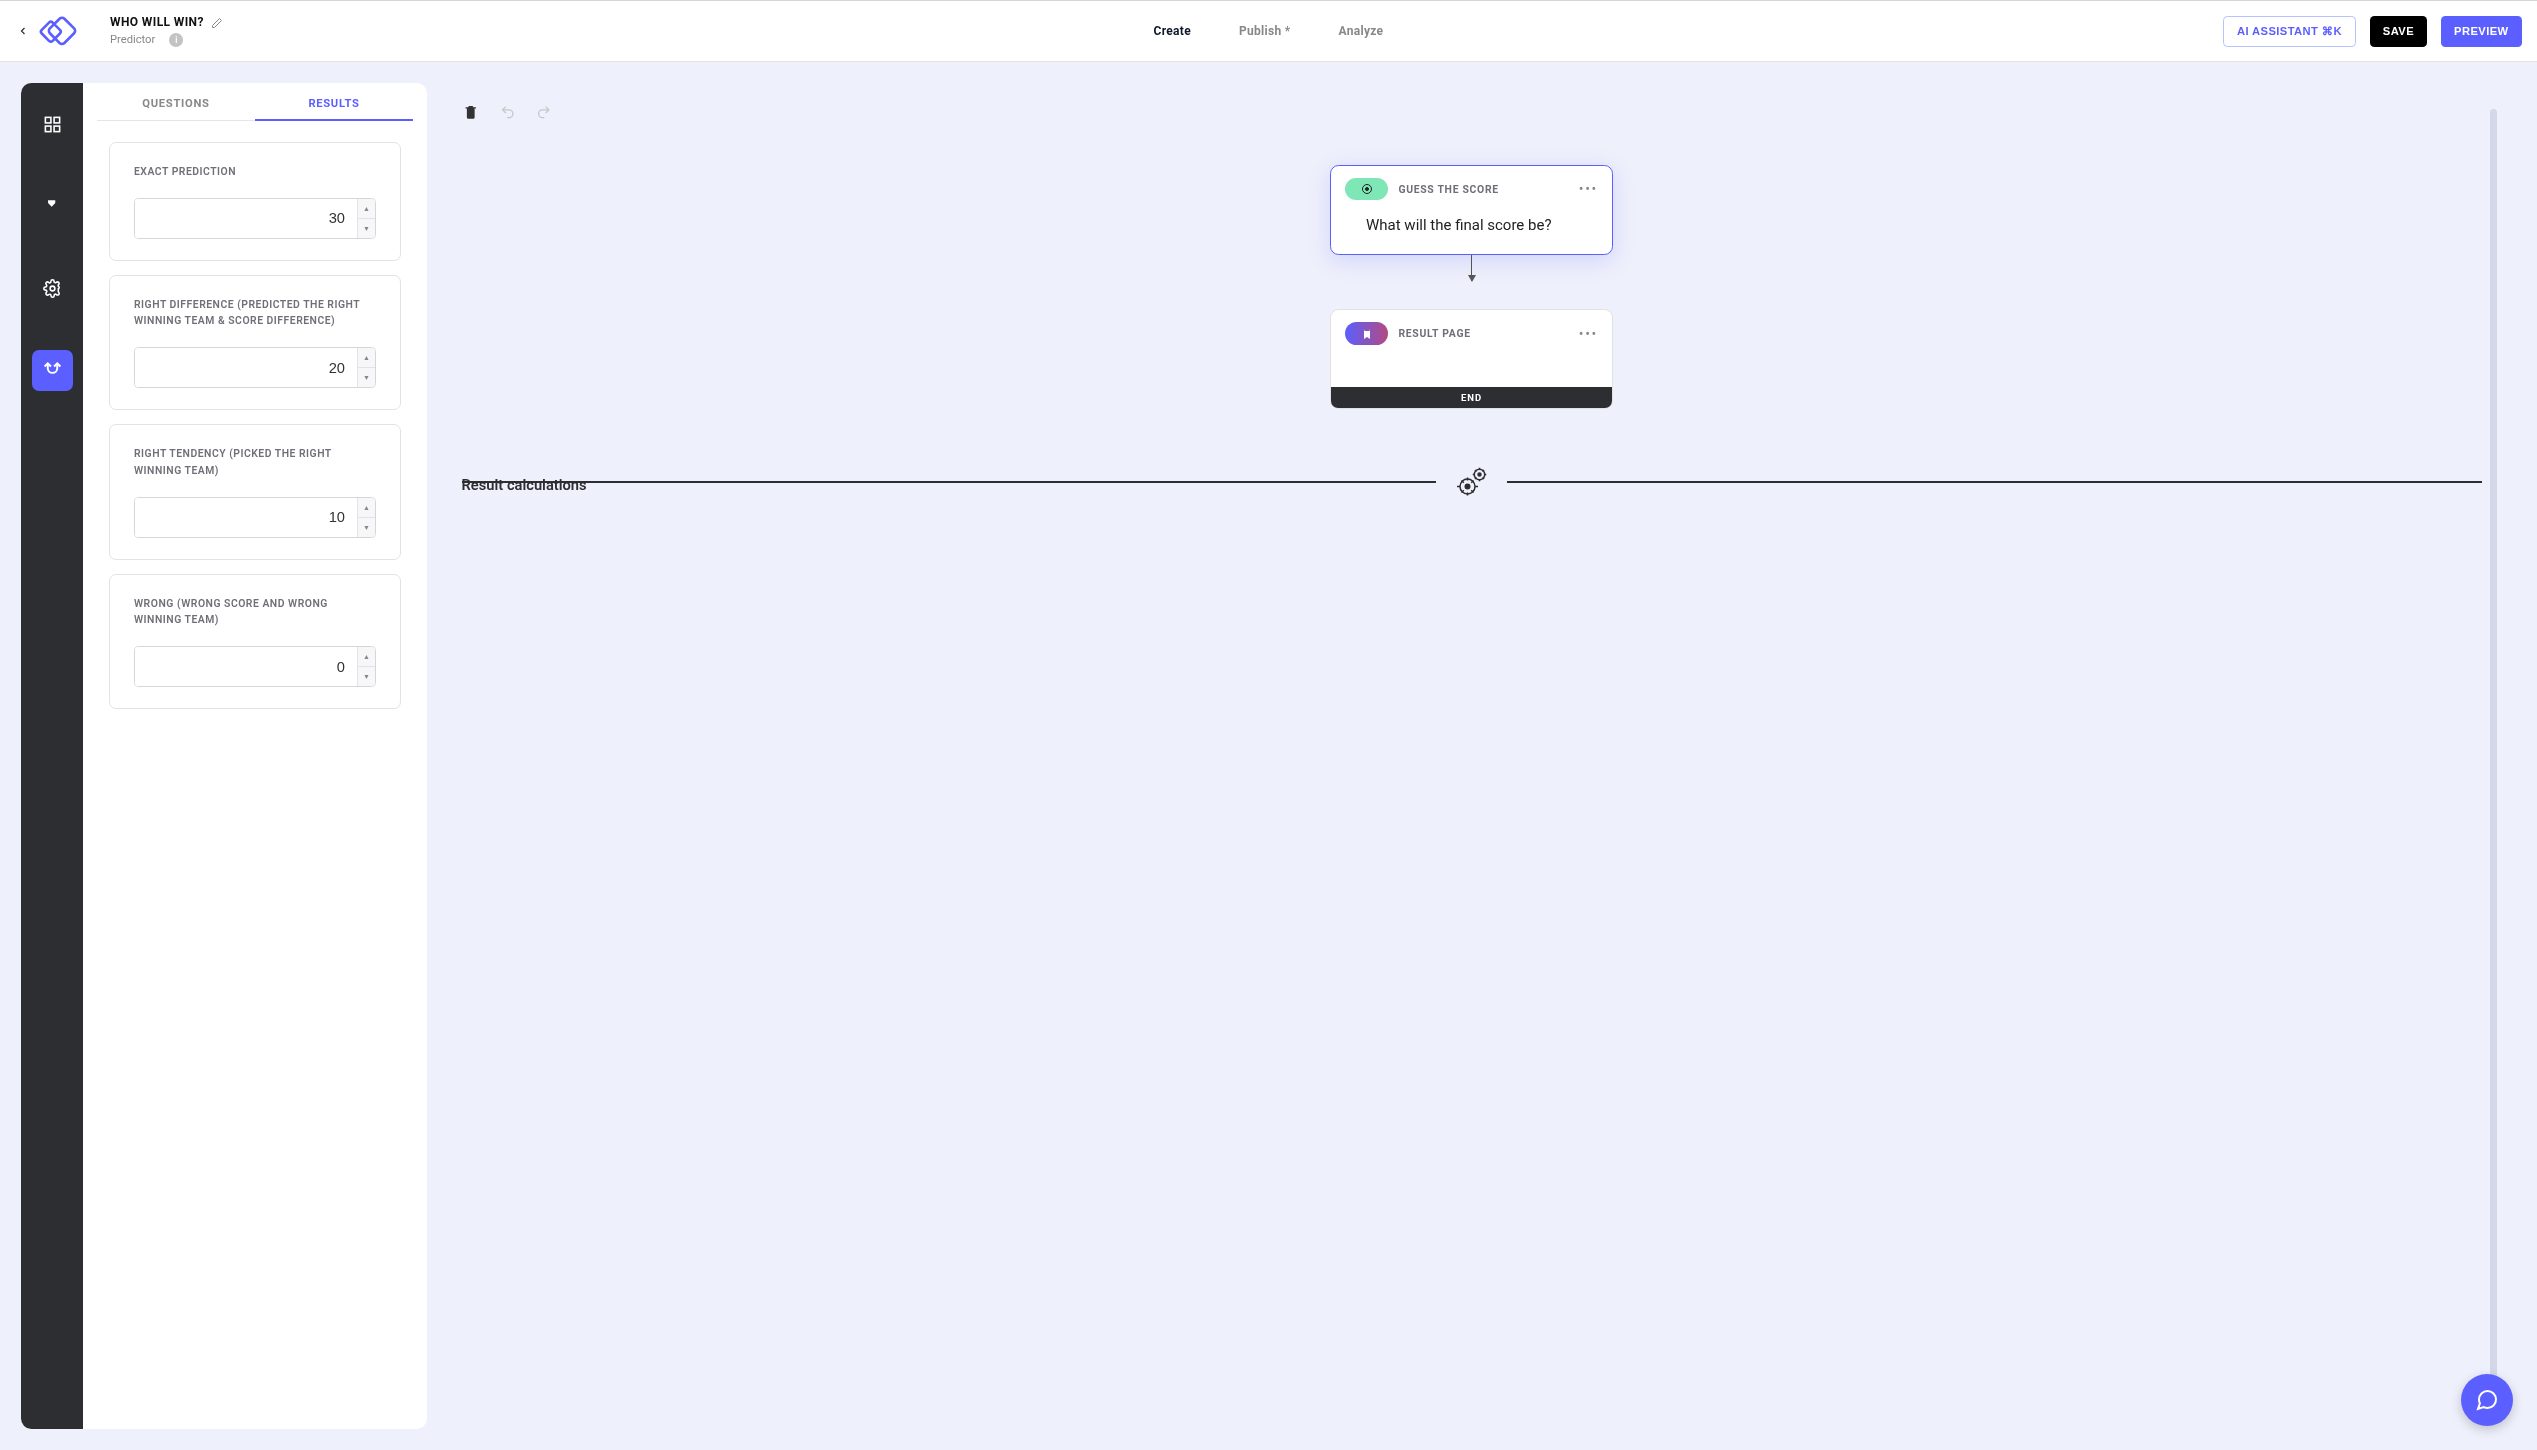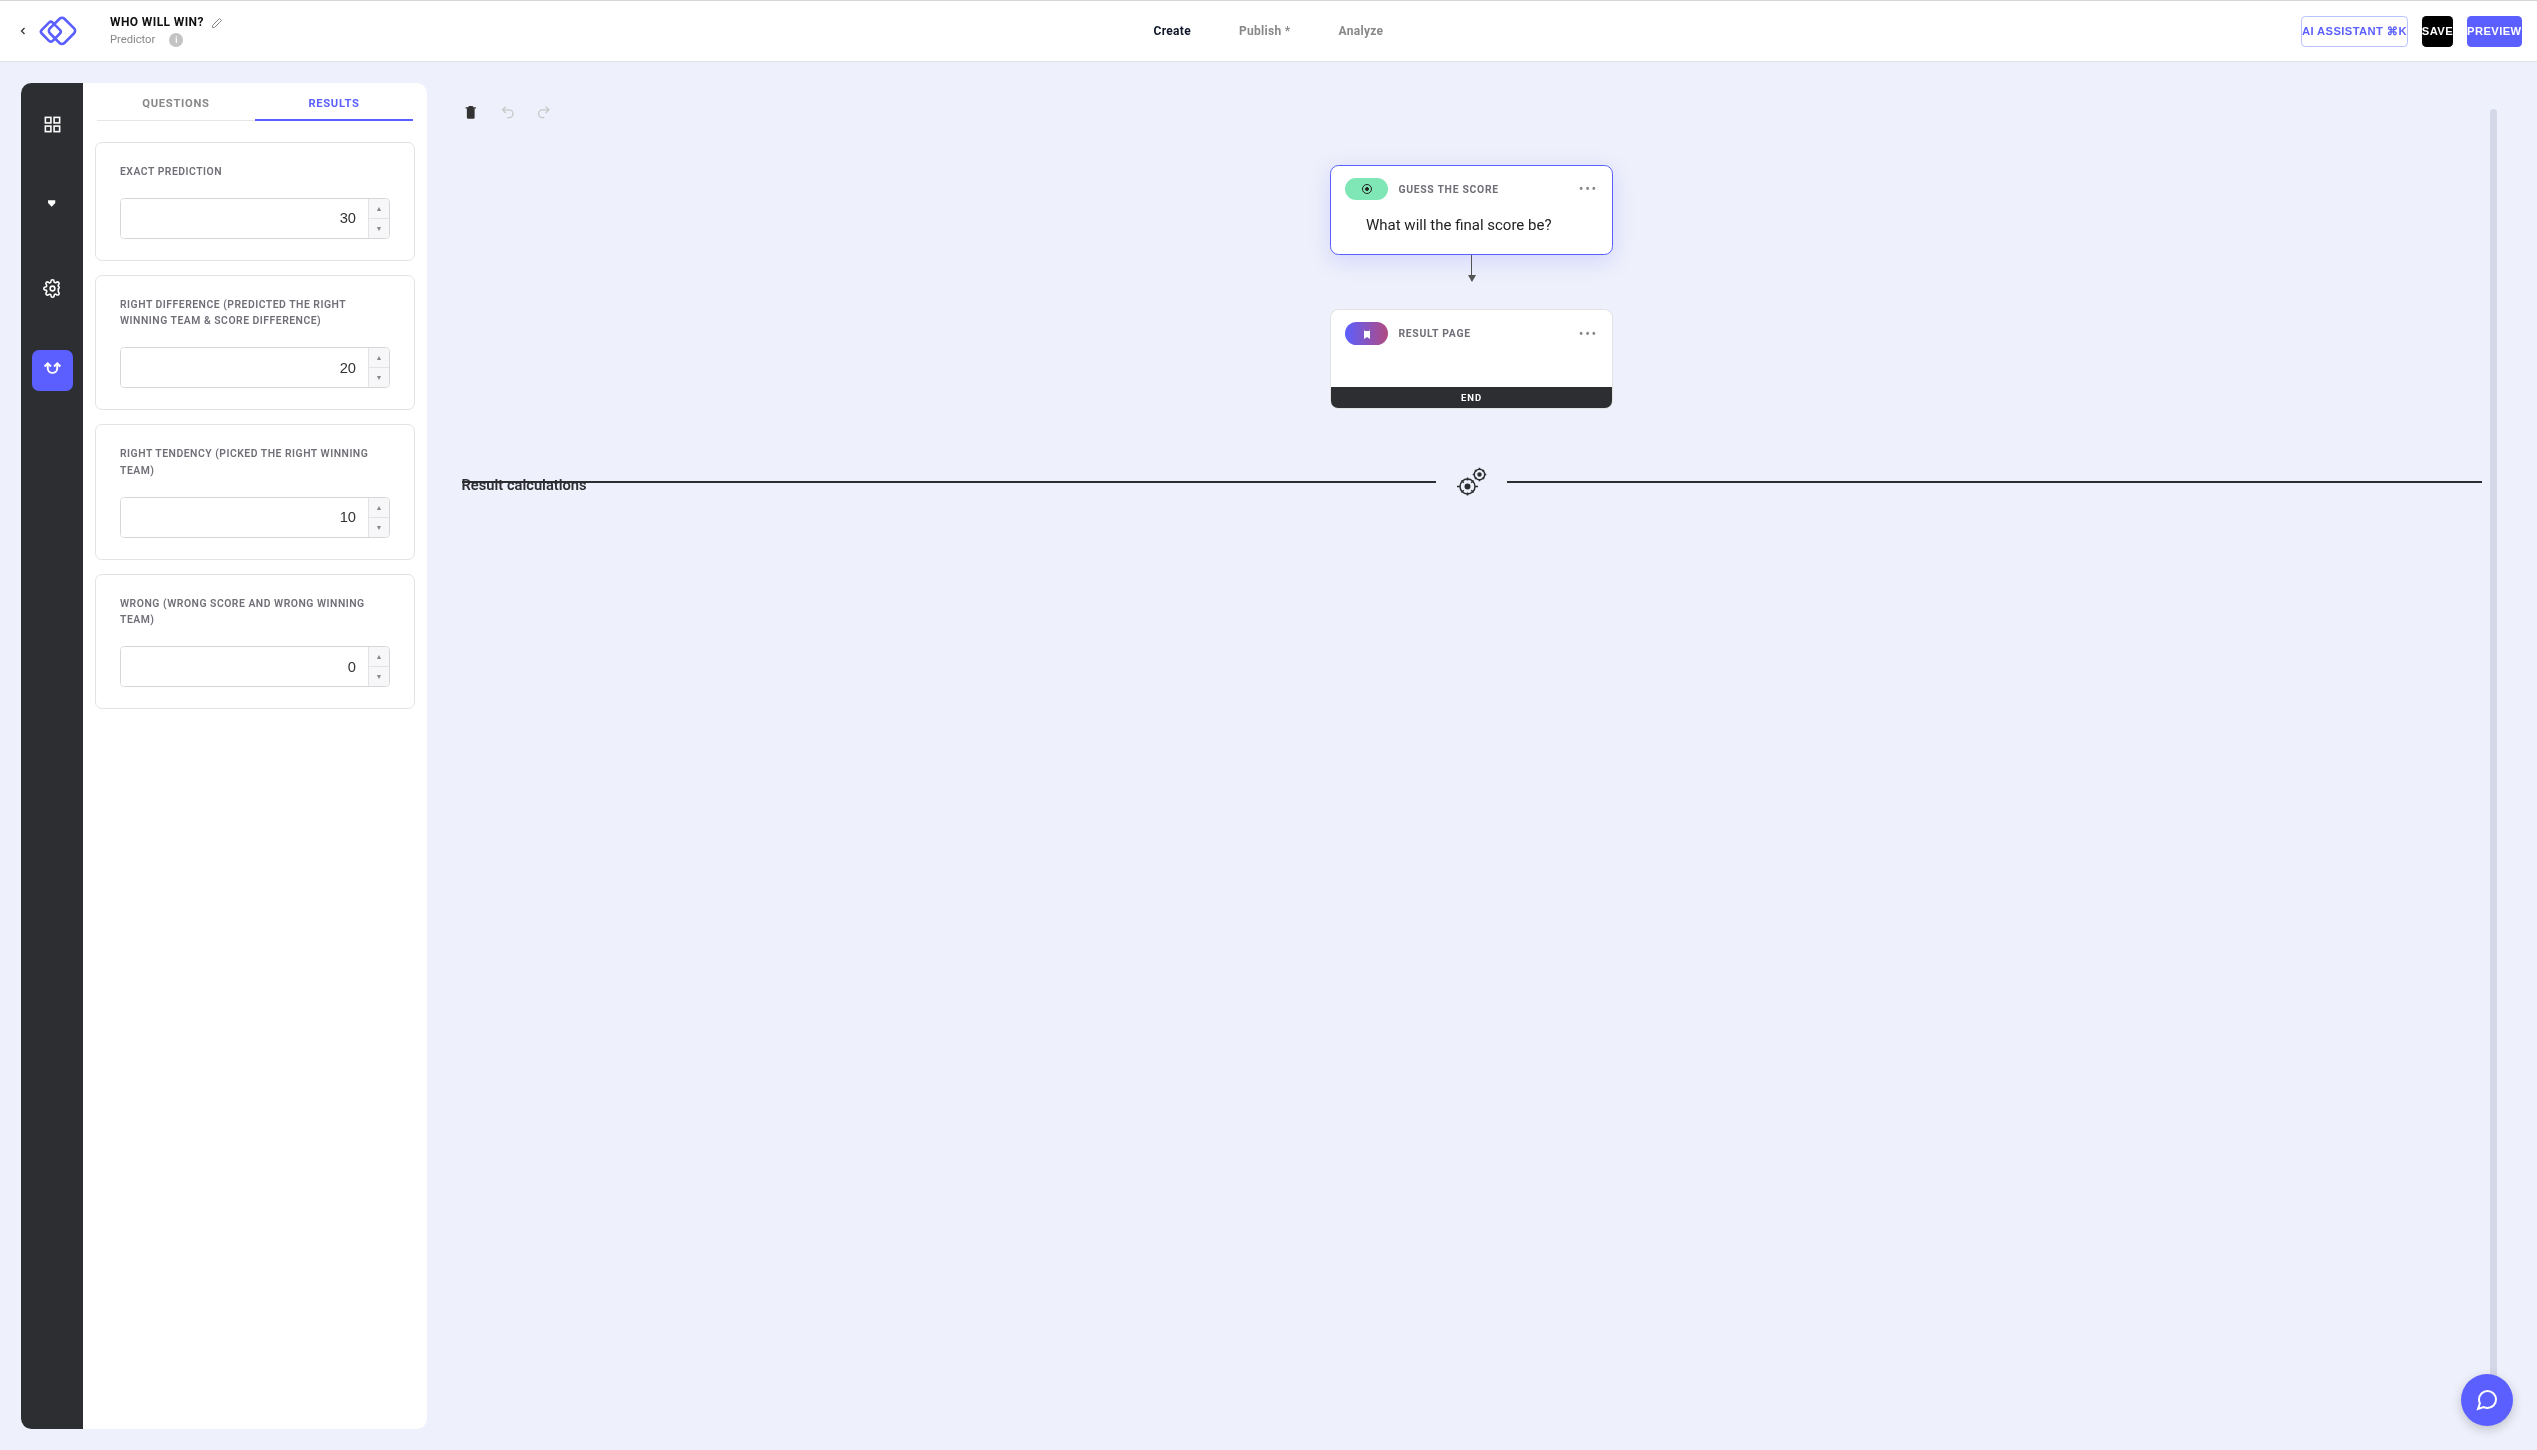--- a/index.html
+++ b/index.html
@@ -61,21 +61,21 @@
     font-size: 12px;
     font-weight: 700;
     letter-spacing: 0.3px;
     color: #888;
     cursor: pointer;
   }
   .nav-tab.active { color: #0f172a; }
   .topbar-actions { margin-left: auto; display: flex; gap: 14px; align-items: center; }
   .btn {
     height: 31px;
-    padding: 0 0;
+    padding: 0 13px;
     border-radius: 4.3px;
     font-weight: 700;
     font-size: 11.2px;
     letter-spacing: 0.4px;
     display: flex;
     align-items: center;
     justify-content: center;
     cursor: pointer;
     border: none;
   }
@@ -133,21 +133,21 @@
     border-bottom: 1.7px solid #e6e6e6;
     cursor: pointer;
   }
   .side-tab.active {
     color: #5b5fff;
     border-bottom: 2.6px solid #5b5fff;
   }
   .score-list {
     flex: 1;
     overflow-y: auto;
-    padding: 21px 12px 14px;
+    padding: 21px 26px 14px;
   }
   .score-list::-webkit-scrollbar { width: 7px; }
   .score-list::-webkit-scrollbar-thumb { background: #ccc; border-radius: 3.5px; }
   .score-list::-webkit-scrollbar-track { background: transparent; }
 
   .score-card {
     border: 0.9px solid #e3e3e3;
     border-radius: 7px;
     padding: 21px 24px;
     margin-bottom: 14px;

